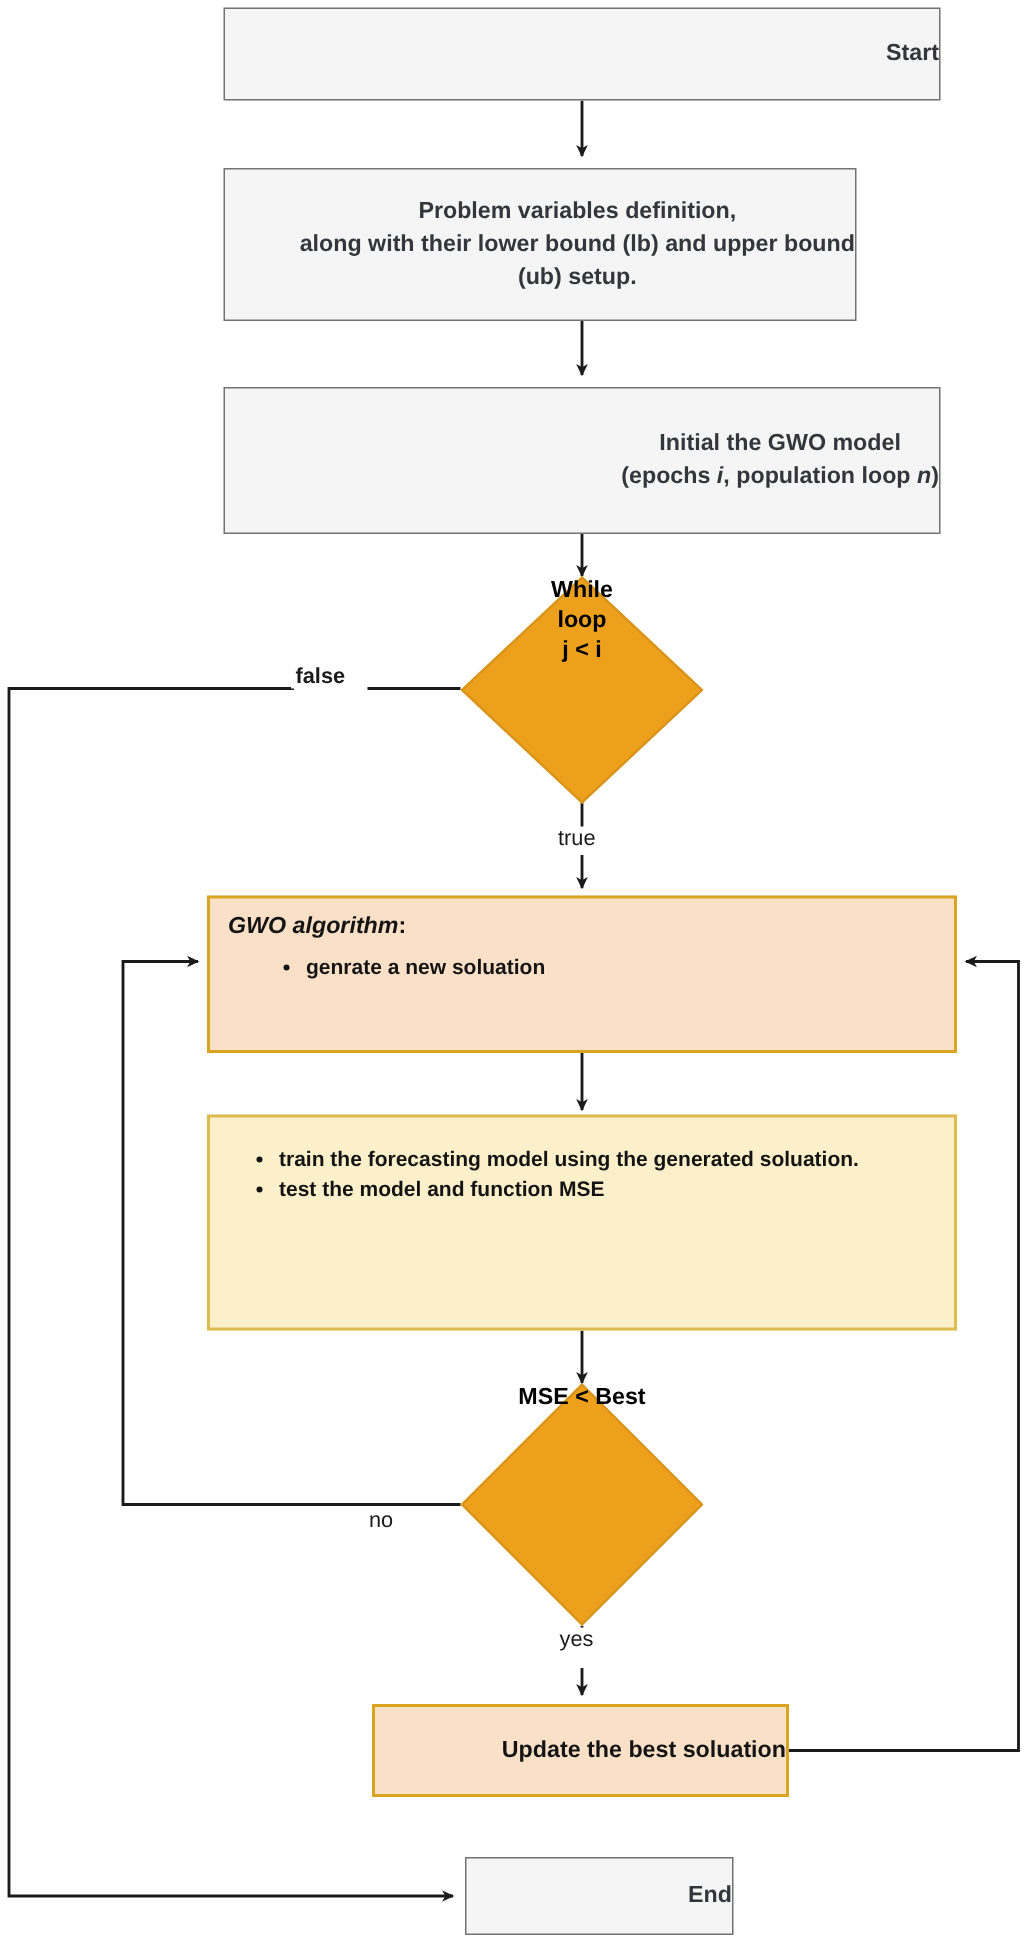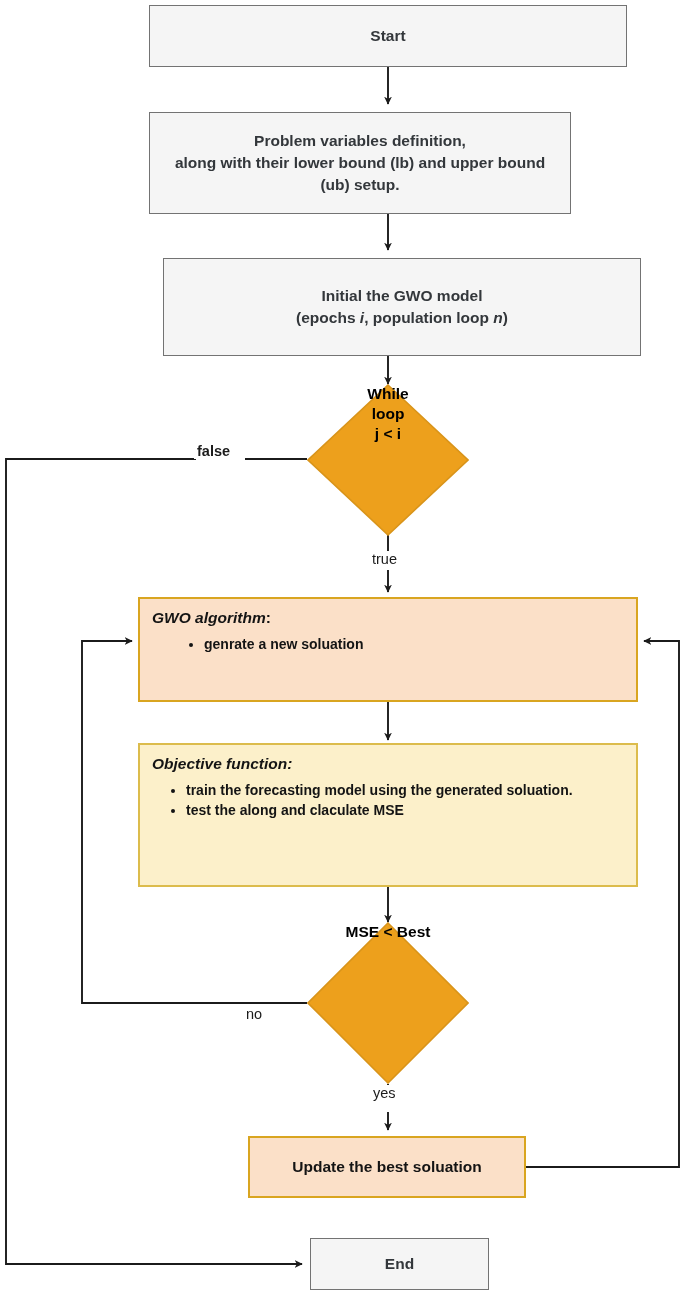--- a/index.html
+++ b/index.html
@@ -15,21 +15,21 @@
     width: 685px;
     height: 1292px;
     background: #ffffff;
     overflow: hidden;
   }
   .node {
     position: absolute;
     box-sizing: border-box;
     display: flex;
     align-items: center;
-    justify-content: center;
+    justify-content: flex-end;
     text-align: center;
   }
 
   
   .box-grey {
     background: #f5f5f5;
     border: 1.6px solid #737373;
     color: #33373b;
     font-weight: bold;
     font-size: 15.5px;
@@ -161,21 +161,21 @@
   </div>
 
   <div class="node box-grey" style="left:149px; top:112px; width:422px; height:102px;">
     <div>
       <span>Problem variables definition,</span><br>
       <span>along with their lower bound (lb) and upper bound</span><br>
       <span>(ub) setup.</span>
     </div>
   </div>
 
-  <div class="node box-grey" style="left:163px; top:258px; width:478px; height:98px;">
+  <div class="node box-grey" style="left:149px; top:258px; width:478px; height:98px;">
     <div>
       <span>Initial the GWO model</span><br>
       <span><span>(epochs </span><span class="it">i</span><span>, population loop </span><span class="it">n</span><span>)</span></span>
     </div>
   </div>
 
   <div class="diamond-wrap" style="left:307px; top:384px; width:162px; height:152px;">
     <svg class="diamond-shape" viewBox="0 0 162 152" preserveAspectRatio="none">
       <polygon points="81,1 161,76 81,151 1,76" fill="#eda01c" stroke="#d9941a" stroke-width="1.6"></polygon>
     </svg>
@@ -190,24 +190,23 @@
     <div class="block-body">
       <span class="sec-title"><span>GWO algorithm</span><span class="plain">:</span></span>
       <ul class="bullets indent-wide">
         <li>genrate a new soluation</li>
       </ul>
     </div>
   </div>
 
   <div class="node box-yellow" style="left:138px; top:743px; width:500px; height:144px; align-items:flex-start;">
     <div class="block-body">
-      <span class="sec-title">Objective function:</span>
       <ul class="bullets">
         <li>train the forecasting model using the generated soluation.</li>
-        <li>test the along and claculate MSE</li>
+        <li>test the model and function MSE</li>
       </ul>
     </div>
   </div>
 
   <div class="diamond-wrap" style="left:307px; top:922px; width:162px; height:162px;">
     <svg class="diamond-shape" viewBox="0 0 162 162" preserveAspectRatio="none">
       <polygon points="81,1 161,81 81,161 1,81" fill="#eda01c" stroke="#d9941a" stroke-width="1.6"></polygon>
     </svg>
     <div class="diamond-label">
       <span>MSE &lt; Best</span>

